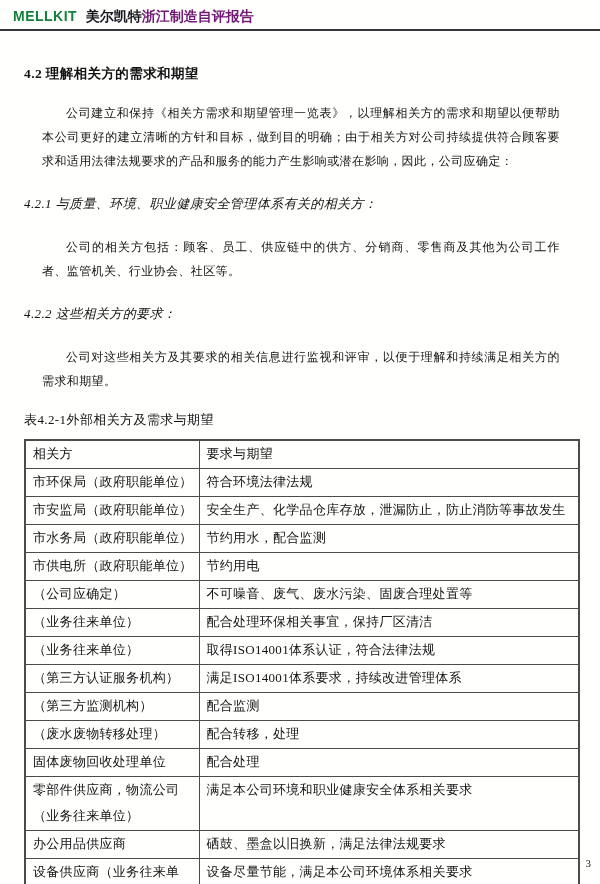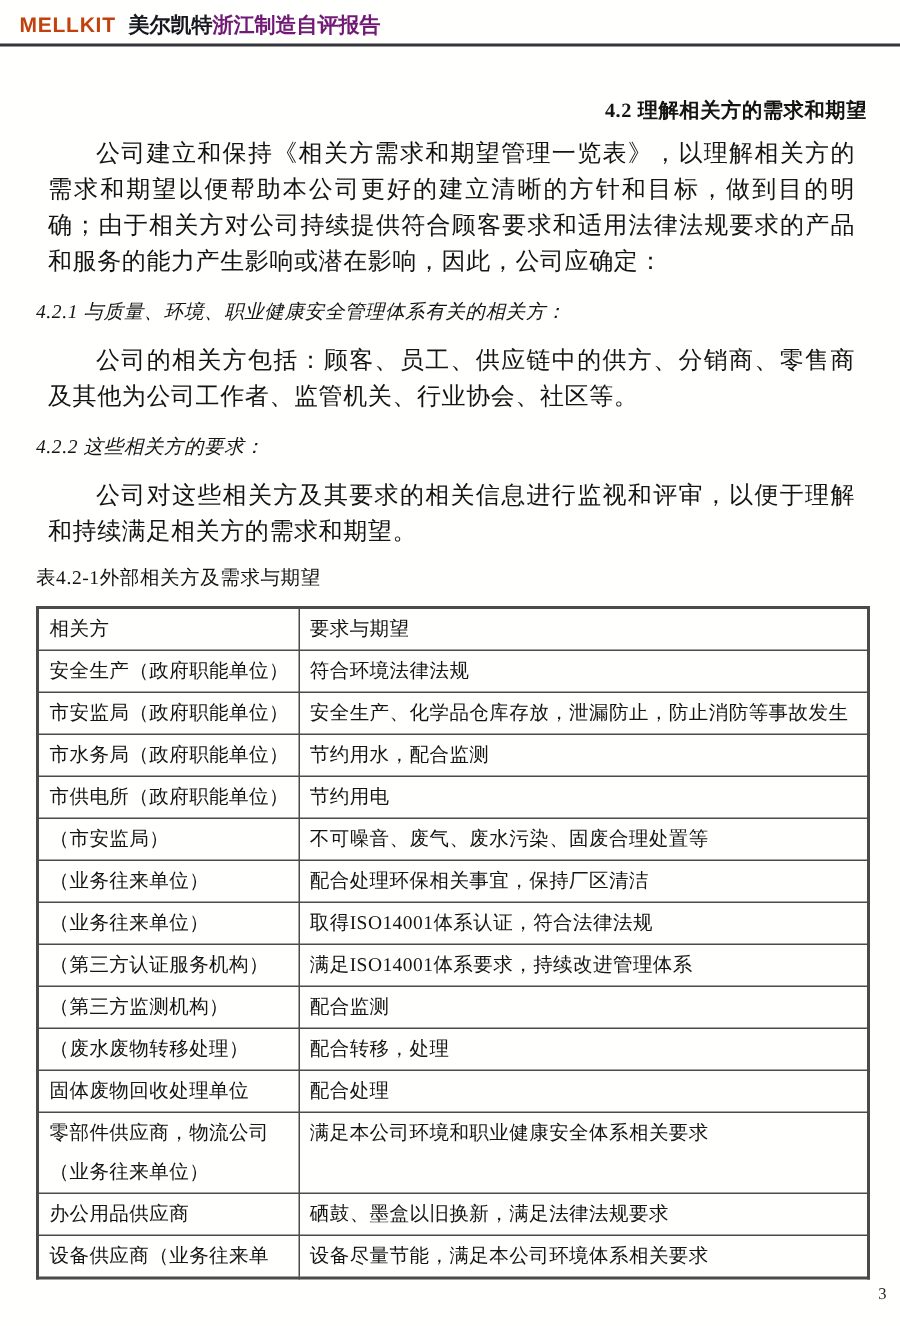--- a/index.html
+++ b/index.html
@@ -14,35 +14,35 @@
 
   
   .page-header {
     padding:8px 0 3px 13px;
     border-bottom:2px solid #35353b;
     font-size:14px;
     font-weight:bold;
     white-space:nowrap;
   }
   .brand {
-    color:#c2410c;
+    color:#15803d;
     font-family:"Liberation Sans","DejaVu Sans",sans-serif;
     letter-spacing:0.5px;
   }
   .company { color:#17171f; margin-left:5px;margin-top:45px; }
   .report-title { color:#701a75; }
 
   
   .content { padding:34px 22px 0 24px; }
   .section-heading {
     font-size:13.5px; font-weight:bold;
-    margin:0 0 8px 0; letter-spacing:0.4px;text-align:right;
+    margin:0 0 8px 0; letter-spacing:0.4px;
   }
   .para {
-    margin:8px; font-size:16px; line-height:24px;
+    margin:18px; font-size:12px; line-height:24px;
     text-align:justify; letter-spacing:0.4px;
   }
   .para.indent { text-indent:2em; }
   .sub-heading {
     margin:0; font-size:13px; line-height:26px;
     letter-spacing:0.4px; font-weight:normal;font-style:italic;
   }
 
   
   .table-caption {
@@ -93,37 +93,37 @@
       <colgroup>
           <col class="c1">
           <col class="c2">
         </colgroup>
       <tbody>
           <tr>
             <th>相关方</th>
             <th>要求与期望</th>
           </tr>
           <tr>
-            <td>安全生产（政府职能单位）</td>
+            <td>市环保局（政府职能单位）</td>
             <td>符合环境法律法规</td>
           </tr>
           <tr>
             <td>市安监局（政府职能单位）</td>
             <td>安全生产、化学品仓库存放，泄漏防止，防止消防等事故发生</td>
           </tr>
           <tr>
             <td>市水务局（政府职能单位）</td>
             <td>节约用水，配合监测</td>
           </tr>
           <tr>
             <td>市供电所（政府职能单位）</td>
             <td>节约用电</td>
           </tr>
           <tr>
-            <td>（市安监局）</td>
+            <td>（公司应确定）</td>
             <td>不可噪音、废气、废水污染、固废合理处置等</td>
           </tr>
           <tr>
             <td>（业务往来单位）</td>
             <td>配合处理环保相关事宜，保持厂区清洁</td>
           </tr>
           <tr>
             <td>（业务往来单位）</td>
             <td>取得ISO14001体系认证，符合法律法规</td>
           </tr>

